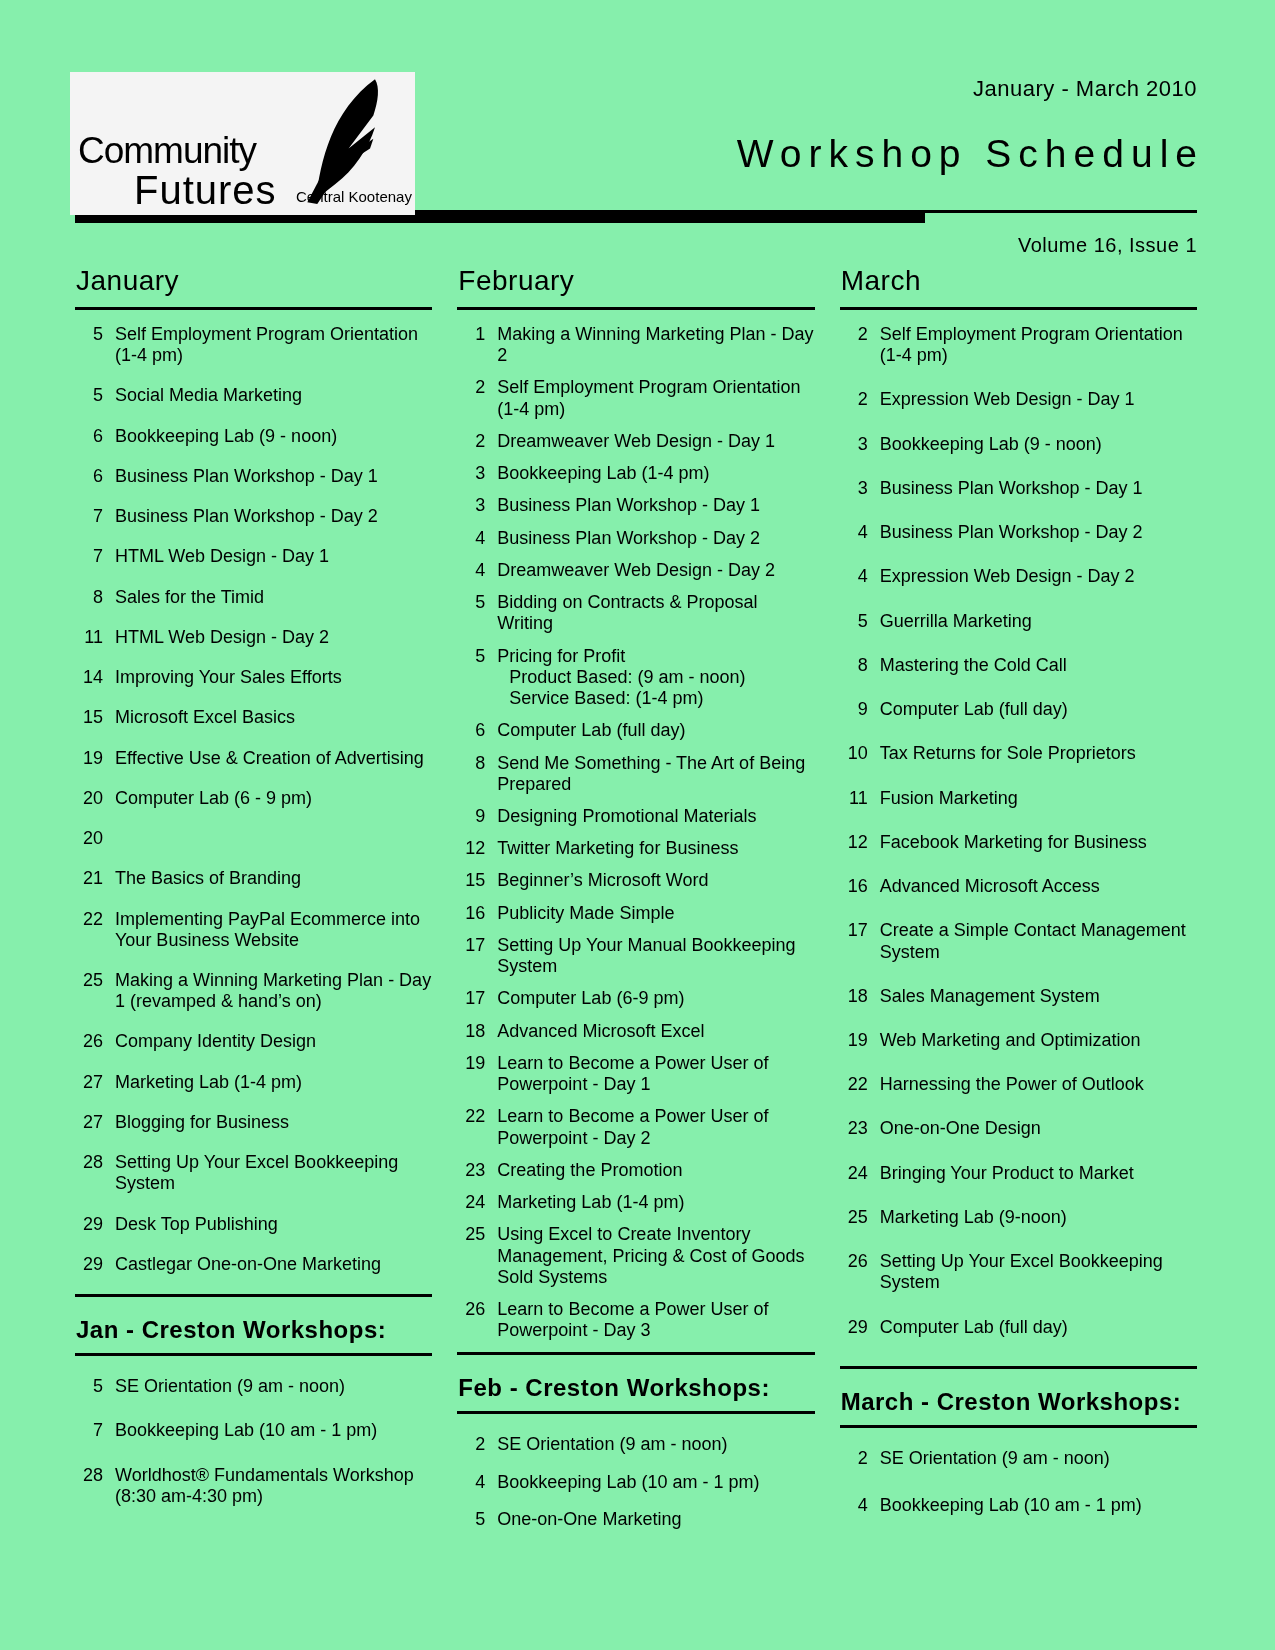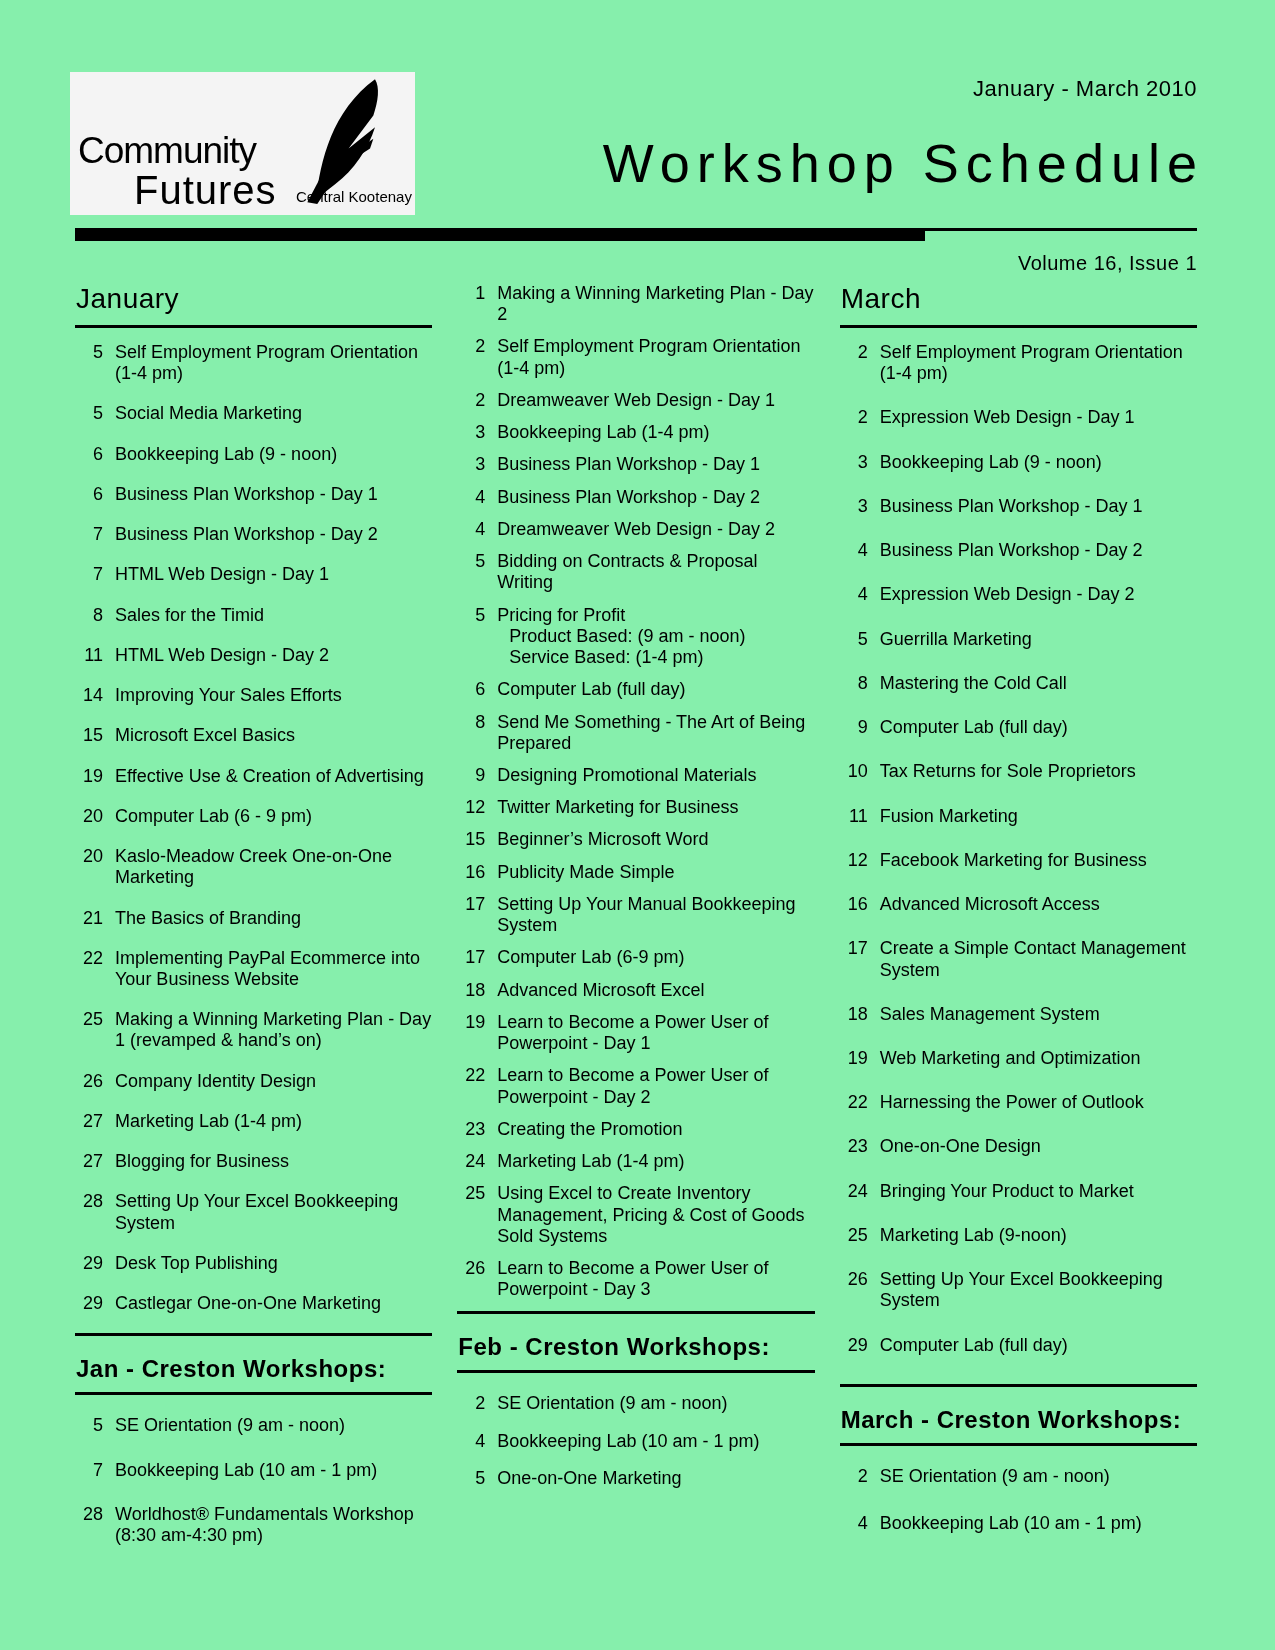--- a/index.html
+++ b/index.html
@@ -16,21 +16,21 @@
   .logo {
     position:absolute; left:70px; top:72px; width:345px; height:143px;
     background:#f4f4f4; overflow:visible;
   }
   .logo-feather { position:absolute; left:222px; top:4px; }
   .logo-community { position:absolute; left:8px; top:58px; font-size:37px; font-weight:normal; letter-spacing:-1px; }
   .logo-futures { position:absolute; left:64px; top:96px; font-size:40px; font-weight:normal; letter-spacing:1px; }
   .logo-sub { position:absolute; left:226px; top:116px; font-size:15px; }
 
   .main-title {
-    text-align:right; font-size:54px; letter-spacing:7px; margin-right:-7px;
+    text-align:right; font-size:39px; letter-spacing:7px; margin-right:-7px;
     margin-top:30px; font-weight:400; white-space:nowrap;
   }
 
   .bar-row { display:flex; align-items:flex-start; margin-top:34px; }
   .black-bar { flex:1 1 auto; height:13px; background:#000; }
   .volume-box {
     flex:0 0 272px; border-top:3px solid #000; text-align:right;
     font-size:20px; padding-top:21px; letter-spacing:0.5px;
   }
 
@@ -131,21 +131,20 @@
           <div class="item">
     <span class="day">19</span>
     <span class="title">Effective Use &amp; Creation of Advertising</span>
   </div>
           <div class="item">
     <span class="day">20</span>
     <span class="title">Computer Lab (6 - 9 pm)</span>
   </div>
           <div class="item">
     <span class="day">20</span>
-    <span class="title">Kaslo-Meadow Creek One-on-One Marketing</span>
   </div>
           <div class="item">
     <span class="day">21</span>
     <span class="title">The Basics of Branding</span>
   </div>
           <div class="item">
     <span class="day">22</span>
     <span class="title">Implementing PayPal Ecommerce into Your Business Website</span>
   </div>
           <div class="item">
@@ -189,20 +188,21 @@
     <span class="title">Bookkeeping Lab (10 am - 1 pm)</span>
   </div>
             <div class="item">
     <span class="day">28</span>
     <span class="title">Worldhost® Fundamentals Workshop (8:30 am-4:30 pm)</span>
   </div>
           </div>
     </div>
   </section>
       <section class="month-col col-february">
+    <h2 class="month-heading">February</h2>
     <div class="items">
           <div class="item">
     <span class="day">1</span>
     <span class="title">Making a Winning Marketing Plan - Day 2</span>
   </div>
           <div class="item">
     <span class="day">2</span>
     <span class="title">Self Employment Program Orientation (1-4 pm)</span>
   </div>
           <div class="item">

